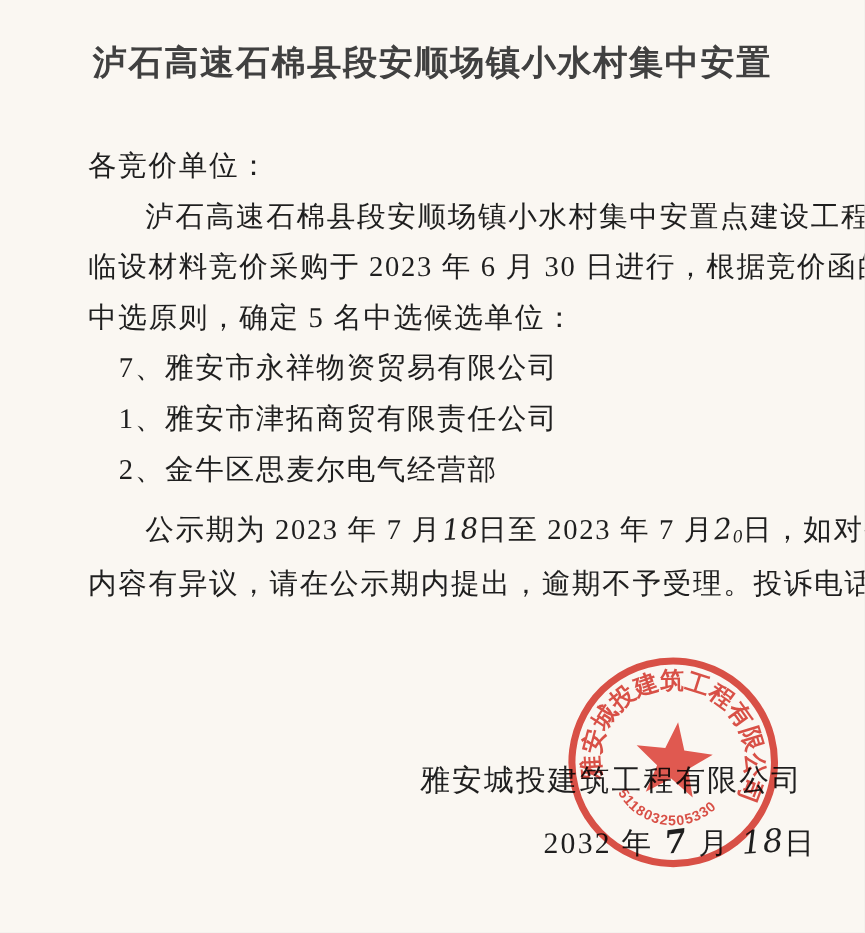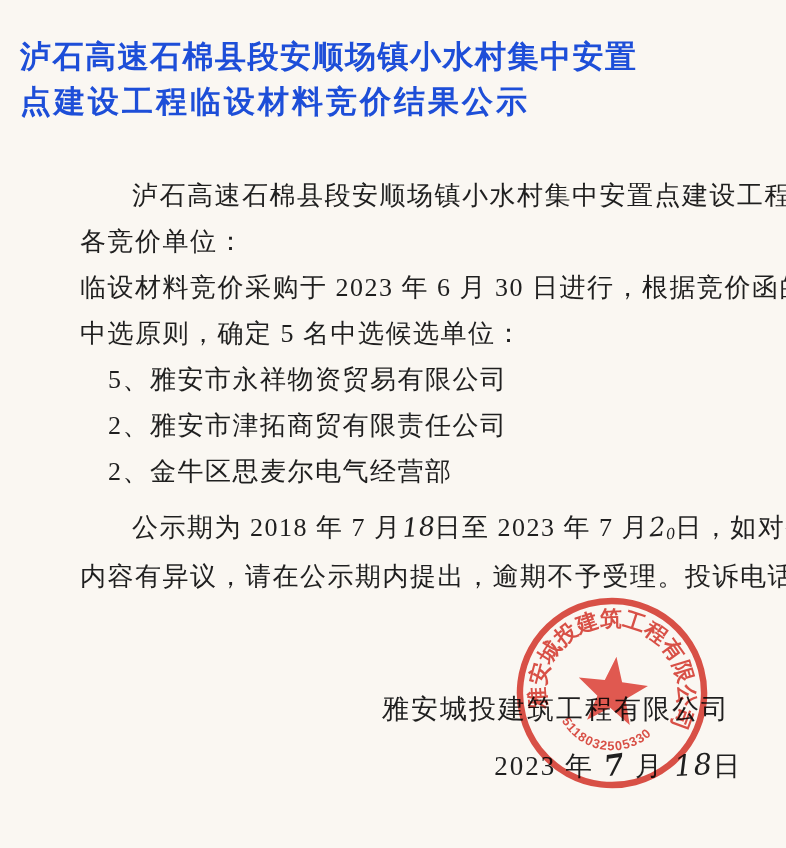--- a/index.html
+++ b/index.html
@@ -11,25 +11,25 @@
   }
   .page {
     position:relative;
     width:786px; height:848px;
     background:var(--paper);
     color:var(--ink);
     overflow:hidden;
   }
   .title {
     margin-top:34px;
+    text-align:center;
     font-family:"Liberation Sans","DejaVu Sans",sans-serif;
     font-weight:700;
     font-size:31px;
-    color:#1d4ed8;
-    margin-left:20px;
+    color:#404040;
   }
   .title .t-line { line-height:45px; letter-spacing:1.5px; }
   .title .t-line.second { letter-spacing:3px; }
   .doc-body {
     margin-top:49px;
     padding:0 50px 0 80px;
     font-size:26px;
     letter-spacing:1.5px;
   }
   .line { line-height:46px; white-space:nowrap; }
@@ -70,43 +70,42 @@
   }
   .stamp svg { width:100%; height:100%; }
 </style>
 </head>
 <body>
 
 <div class="page">
 
   <div class="title">
     <div class="t-line">泸石高速石棉县段安顺场镇小水村集中安置</div>
-    <div class="t-line second">点建设工程临设材料竞价结果公示</div>
   </div>
 
   <div class="doc-body">
+    <div class="line">各竞价单位：</div>
+
     <div class="line indent2">泸石高速石棉县段安顺场镇小水村集中安置点建设工程</div>
-
-    <div class="line">各竞价单位：</div>
     <div class="line">临设材料竞价采购于 2023 年 6 月 30 日进行，根据竞价函的</div>
     <div class="line">中选原则，确定 5 名中选候选单位：</div>
 
-    <div class="line indent1">5、雅安市永祥物资贸易有限公司</div>
-    <div class="line indent1">2、雅安市津拓商贸有限责任公司</div>
+    <div class="line indent1">7、雅安市永祥物资贸易有限公司</div>
+    <div class="line indent1">1、雅安市津拓商贸有限责任公司</div>
     <div class="line indent1">2、金牛区思麦尔电气经营部</div>
 
     <div class="notice-block">
-      <div class="line indent2"><span>公示期为 2018 年 7 月</span><span class="hw">18</span><span>日至 2023 年 7 月</span><span class="hw">2</span><span class="hw small0">0</span><span>日，如对公示</span></div>
+      <div class="line indent2"><span>公示期为 2023 年 7 月</span><span class="hw">18</span><span>日至 2023 年 7 月</span><span class="hw">2</span><span class="hw small0">0</span><span>日，如对公示</span></div>
       <div class="line">内容有异议，请在公示期内提出，逾期不予受理。投诉电话：</div>
     </div>
   </div>
 
   <div class="sign-block">
     <div class="signature">雅安城投建筑工程有限公司</div>
-    <div class="date-line"><span>2023 年</span><span class="gap"></span><span class="hw bold">7</span><span class="gap"></span><span>月</span><span class="gap"></span><span class="hw">18</span><span>日</span></div>
+    <div class="date-line"><span>2032 年</span><span class="gap"></span><span class="hw bold">7</span><span class="gap"></span><span>月</span><span class="gap"></span><span class="hw">18</span><span>日</span></div>
   </div>
 
   <div class="stamp">
     <svg viewBox="0 0 200 200">
       <defs>
         <path id="arcName" d="M 36.1,123.3 A 68,68 0 1 1 163.9,123.3" fill="none"></path>
         <path id="arcCode" d="M 49.8,129 A 58,58 0 0 0 150.2,129" fill="none"></path>
       </defs>
       <circle cx="100" cy="100" r="93" fill="none" stroke-width="6.5" stroke="#d93a31"></circle>
       <polygon points="100,63 108.8,87.9 135.2,88.6 114.3,104.6 121.7,129.9 100,115 78.3,129.9 85.7,104.6 64.8,88.6 91.2,87.9" fill="#e2453c"></polygon>

